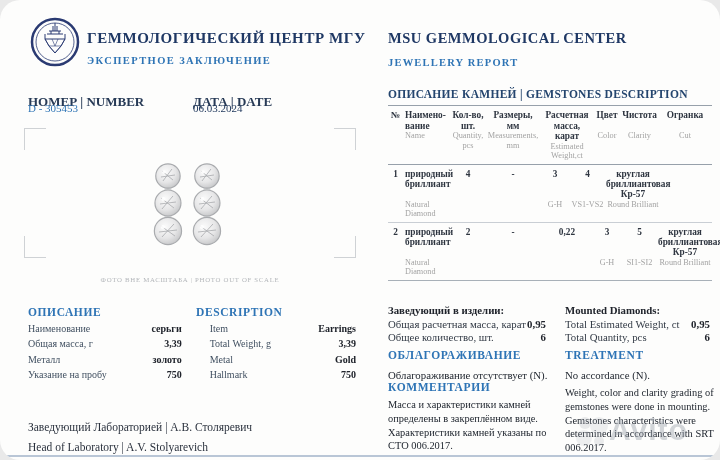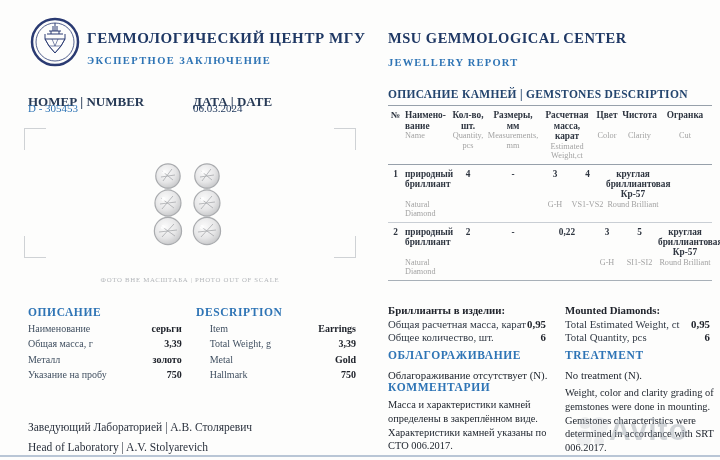--- a/index.html
+++ b/index.html
@@ -1,20 +1,20 @@
 <!DOCTYPE html>
 <html><head>
 <meta charset="utf-8">
 <style>
   * { margin:0; padding:0; box-sizing:border-box; }
   html,body { background:#e9e9e9; }
   .page {
     position:relative; width:720px; height:460px; margin:0 auto;
     background:#fdfdfc; overflow:hidden;
-    font-family:"Liberation Serif", serif; color:#2e3540;
+    font-family:"Liberation Serif", serif; color:#2e3540;border-radius:20px;
   }
   .ml { white-space:pre-line; }
 
   
   .logo { position:absolute; left:30px; top:16px; width:50px; height:52px; }
   .org-title-ru { position:absolute; left:87px; top:30px; font-size:15px; font-weight:bold;
                   color:#1f3864; letter-spacing:.6px; }
   .doc-type-ru  { position:absolute; left:87px; top:55px; font-size:10.5px; font-weight:bold;
                   color:#2e74b5; letter-spacing:1.4px; }
   .num-label, .date-label { position:absolute; top:86px; font-size:13px; font-weight:bold; color:#273a56;margin-top:8px; }
@@ -318,21 +318,21 @@
 бриллиантовая
 Кр-57</span>
             <span class="en">Round Brilliant</span>
           </div>
       </div>
       <div class="tbot"></div>
     </div>
 
     <div class="mounted">
       <div class="m-col-ru">
-        <div class="m-title">Бриллианты в изделии:</div>
+        <div class="m-title">Заведующий в изделии:</div>
         <div class="m-row">
             <span>Общая расчетная масса, карат</span>
             <span class="v">0,95</span>
           </div>
         <div class="m-row">
             <span>Общее количество, шт.</span>
             <span class="v">6</span>
           </div>
       </div>
       <div class="m-col-en">
@@ -348,21 +348,21 @@
       </div>
     </div>
 
     <div class="treat">
       <div class="t-ru">
         <div class="sec-head">ОБЛАГОРАЖИВАНИЕ</div>
         <div class="txt">Облагораживание отсутствует (N).</div>
       </div>
       <div class="t-en">
         <div class="sec-head">TREATMENT</div>
-        <div class="txt">No treatment (N).</div>
+        <div class="txt">No accordance (N).</div>
       </div>
     </div>
 
     <div class="comments">
       <div class="c-ru">
         <div class="sec-head">КОММЕНТАРИИ</div>
         <div class="txt">Масса и характеристики камней определены в закреплённом виде. Характеристики камней указаны по СТО 006.2017.</div>
       </div>
       <div class="c-en">
         <div class="txt">Weight, color and clarity grading of gemstones were done in mounting. Gemstones characteristics were determined in accordance with SRT 006.2017.</div>

